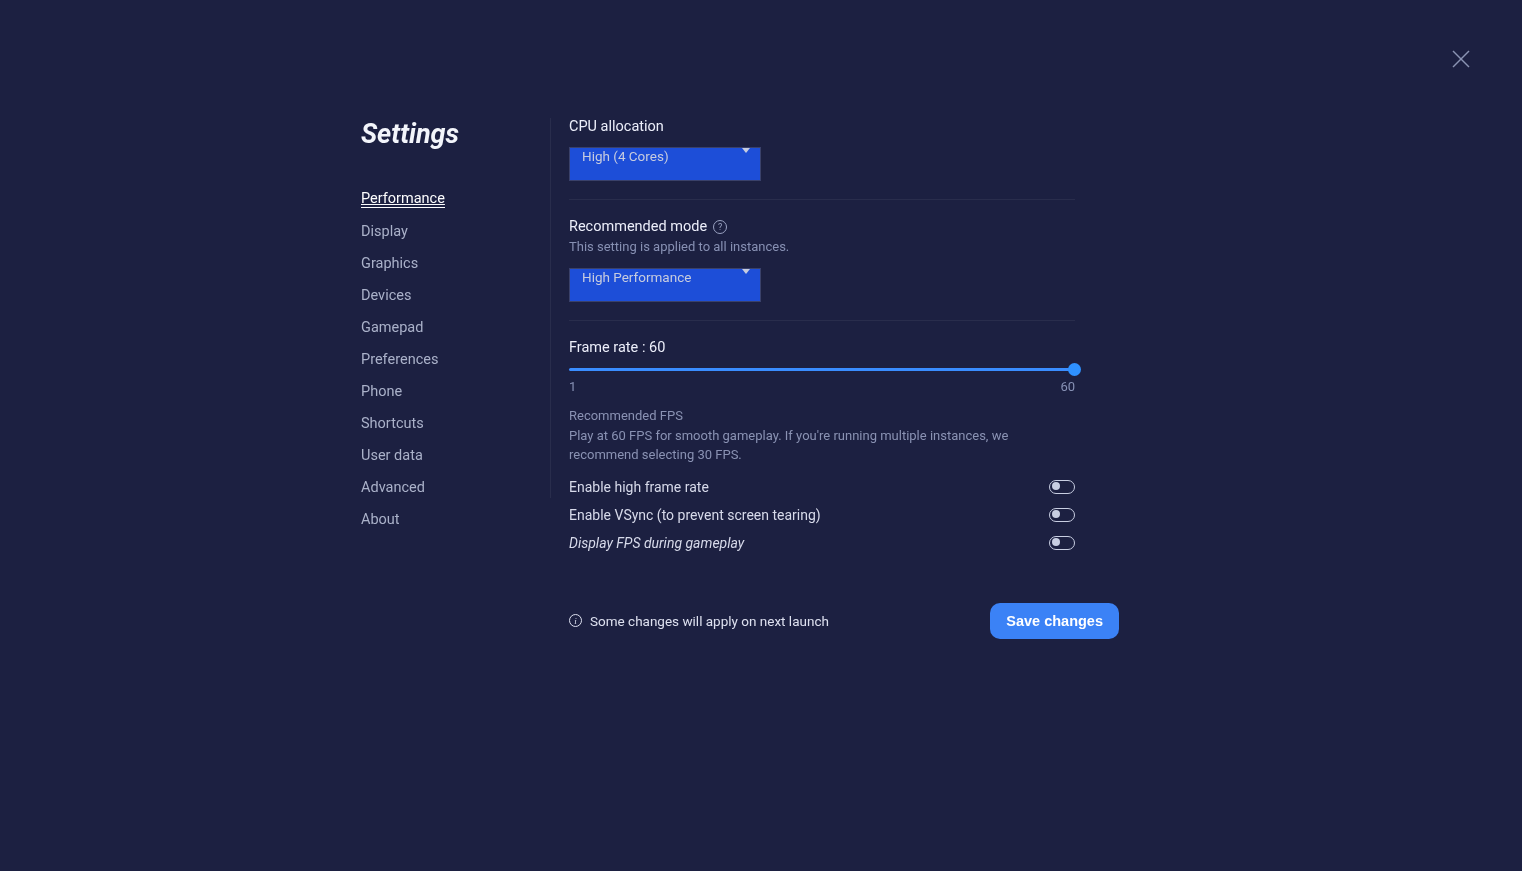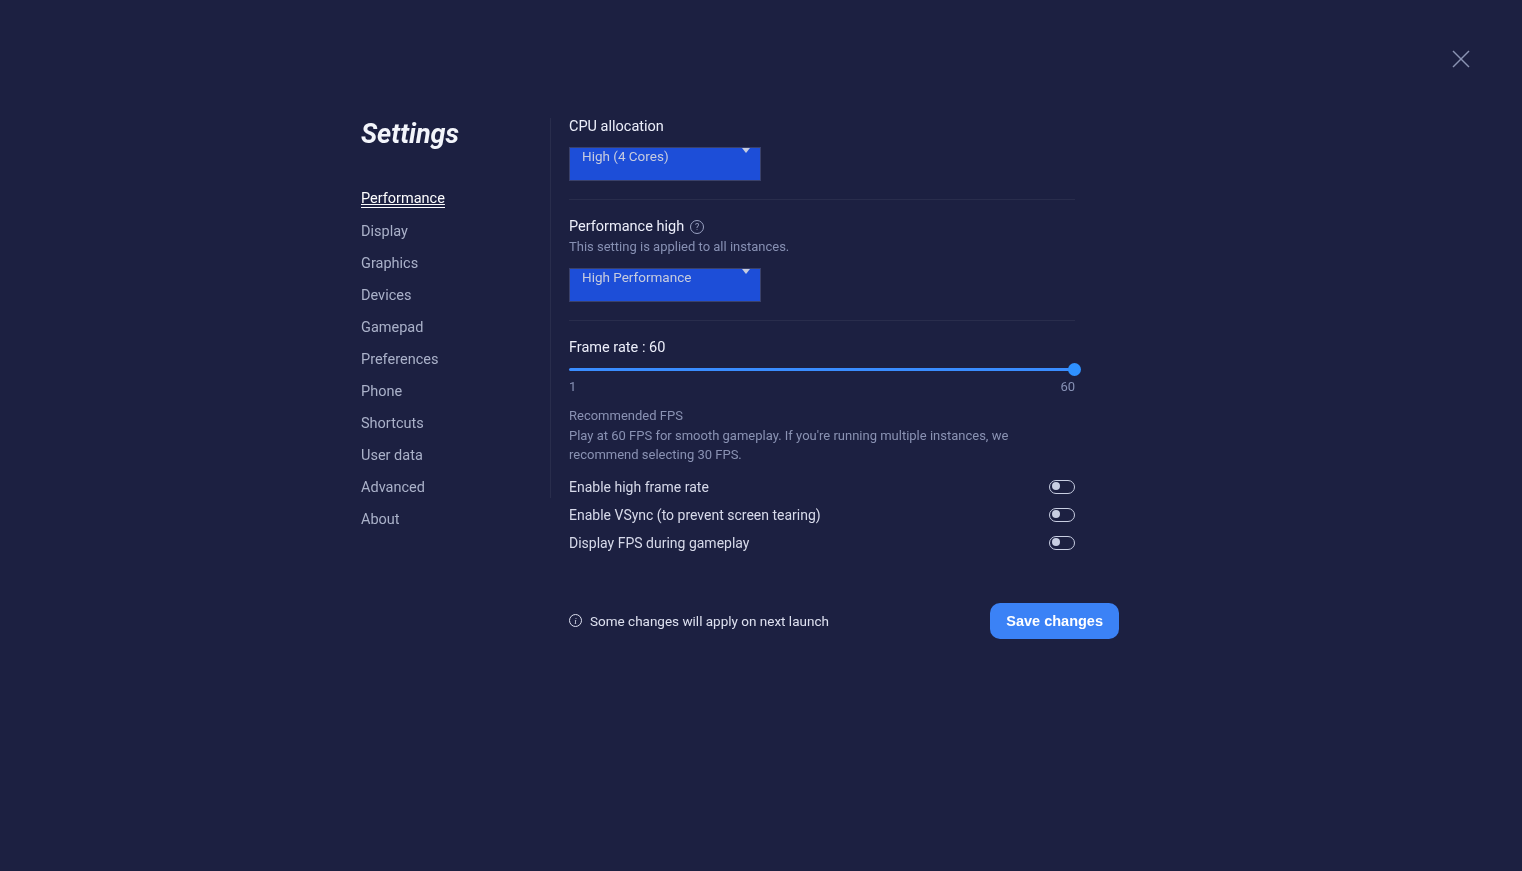--- a/index.html
+++ b/index.html
@@ -207,21 +207,21 @@
       <div class="section-label">CPU allocation</div>
       <div class="select">
         <span>High (4 Cores)</span>
         <span class="caret"></span>
       </div>
     </div>
 
 
     <div class="section">
       <div class="section-label">
-        <span>Performance high</span>
+        <span>Recommended mode</span>
         <span class="q-icon">?</span>
       </div>
       <div class="section-sub">This setting is applied to all instances.</div>
       <div class="select">
         <span>High Performance</span>
         <span class="caret"></span>
       </div>
     </div>
 
     <div class="section">
@@ -239,21 +239,21 @@
       <div class="rec-text">Play at 60 FPS for smooth gameplay. If you're running multiple instances, we recommend selecting 30 FPS.</div>
 
       <div class="toggle-row">
         <span>Enable high frame rate</span>
         <span class="toggle"></span>
       </div>
       <div class="toggle-row">
         <span>Enable VSync (to prevent screen tearing)</span>
         <span class="toggle"></span>
       </div>
-      <div class="toggle-row" style="margin-bottom:0;">
+      <div class="toggle-row" style="margin-bottom:0;font-style:italic;">
         <span>Display FPS during gameplay</span>
         <span class="toggle"></span>
       </div>
     </div>
 
     <div class="footer">
       <div class="info-note">
         <span class="info-icon">i</span>
         <span>Some changes will apply on next launch</span>
       </div>

